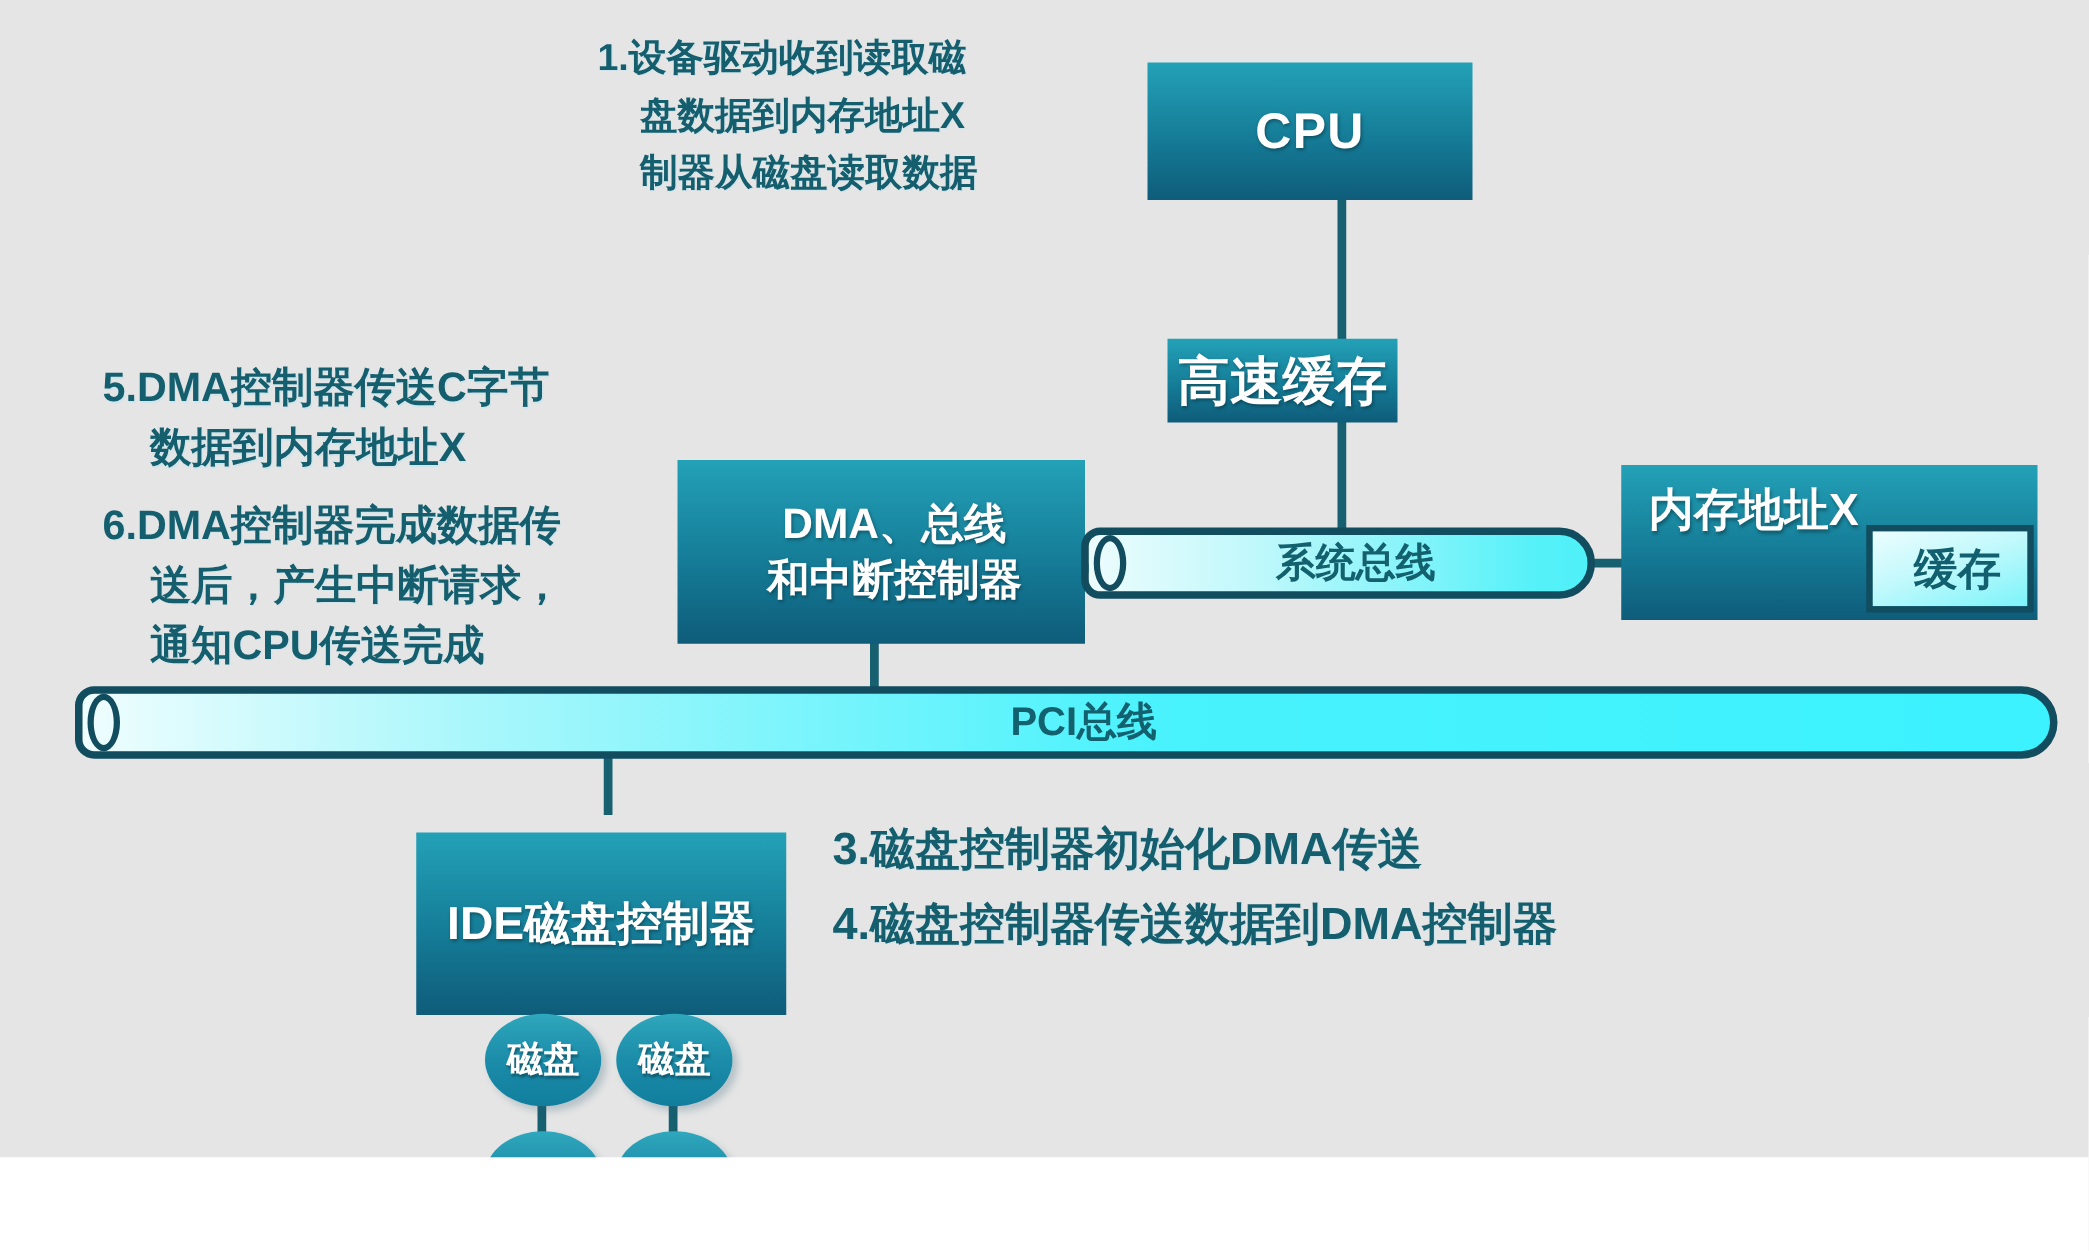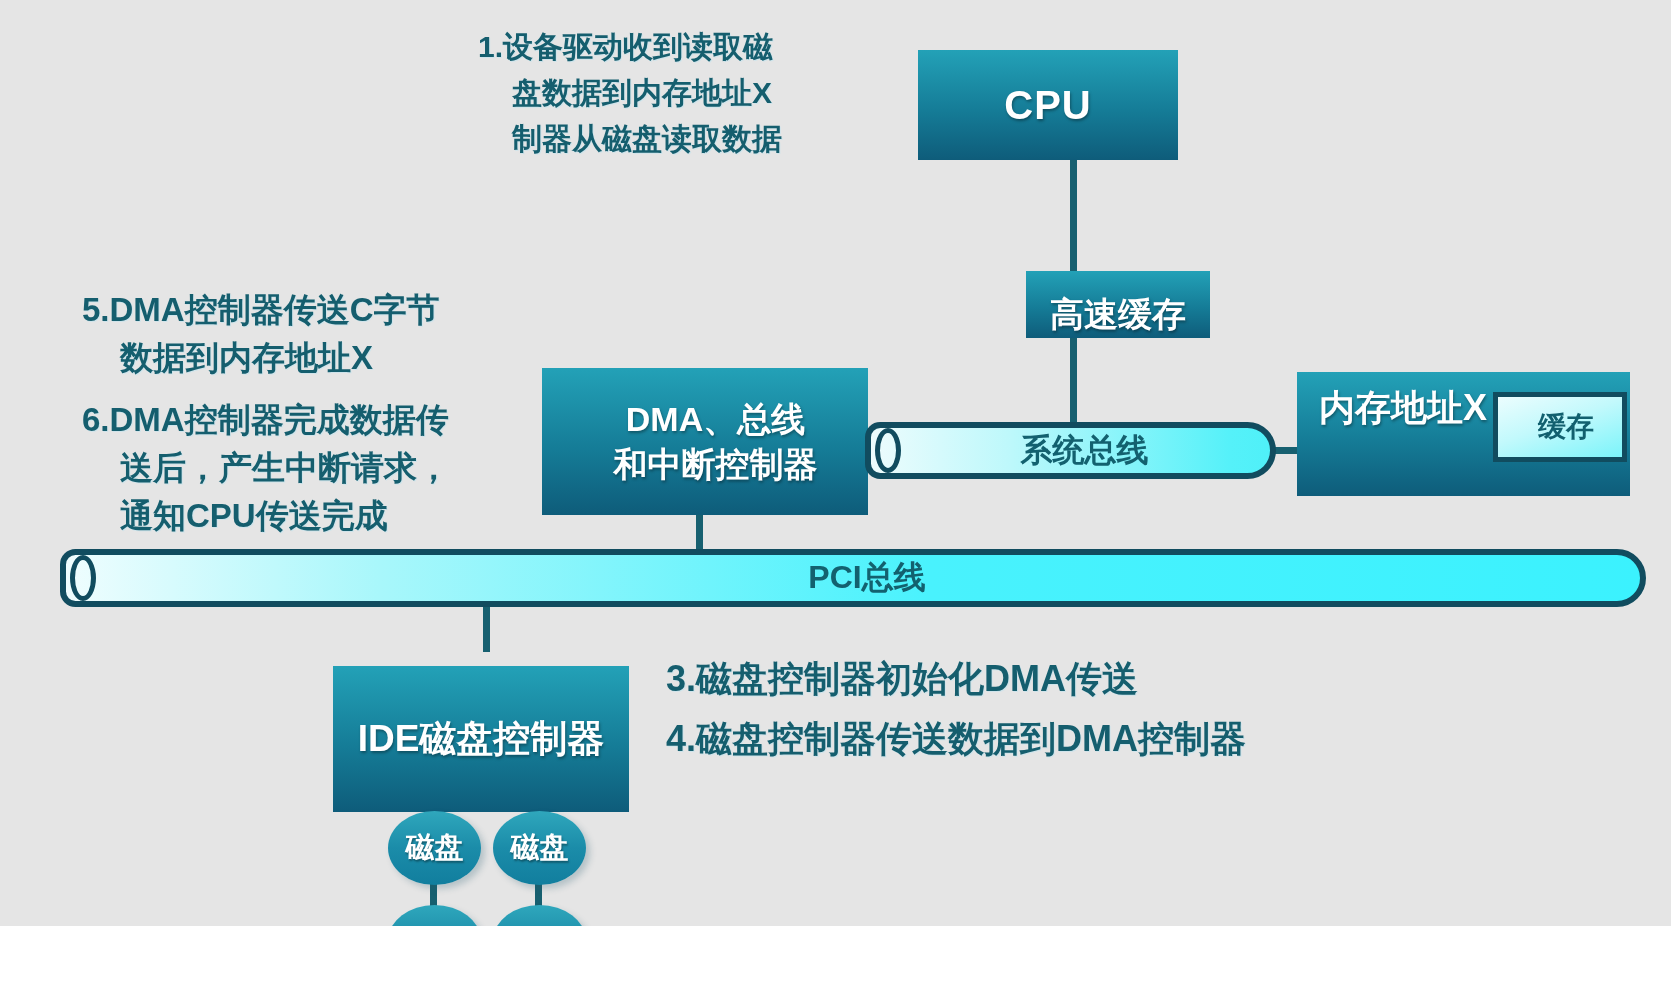--- a/index.html
+++ b/index.html
@@ -17,28 +17,28 @@
   #ann56 .gap{margin-top:14px;}
   #ann34{left:666px;top:653px;font-size:36px;line-height:52px;}
   #ann34 div{margin-bottom:8px;}
   
   .tealbox{
     position:absolute;display:flex;align-items:center;justify-content:center;text-align:center;
     background:linear-gradient(180deg,#23A1B7 0%,#157C97 55%,#0E5C7A 100%);
     color:#fff;text-shadow:1px 2px 3px rgba(0,0,0,.35);z-index:2;
   }
   #cpu{left:918px;top:50px;width:260px;height:110px;font-size:40px;letter-spacing:1px;}
-  #cache{left:1026px;top:271px;width:184px;height:67px;font-size:34px;align-items:flex-end;}
+  #cache{left:934px;top:271px;width:184px;height:67px;font-size:42px;}
   #dma{left:542px;top:368px;width:305px;height:147px;font-size:34px;line-height:45px;padding-left:21px;}
   #memory{left:1297px;top:372px;width:333px;height:124px;display:block;}
   #memory .memlabel{position:absolute;left:22px;top:12px;font-size:36px;}
   #memcache{
-    position:absolute;left:196px;top:20px;width:134px;height:70px;box-sizing:border-box;
+    position:absolute;left:196px;top:48px;width:134px;height:70px;box-sizing:border-box;
     border:5px solid #114C5F;background:linear-gradient(160deg,#ECFDFE 0%,#C2F9FC 45%,#7BF4FA 100%);
-    color:#12606F;font-size:28px;display:flex;align-items:center;justify-content:center;
+    color:#12606F;font-size:35px;display:flex;align-items:center;justify-content:center;
     text-shadow:none;
     padding-left:12px;
   }
   #ide{left:333px;top:666px;width:296px;height:146px;font-size:37px;}
   
   .line{position:absolute;background:#176070;z-index:1;}
   
   .bus{
     position:absolute;box-sizing:border-box;border:6px solid #114C5F;
     display:flex;align-items:center;justify-content:center;

